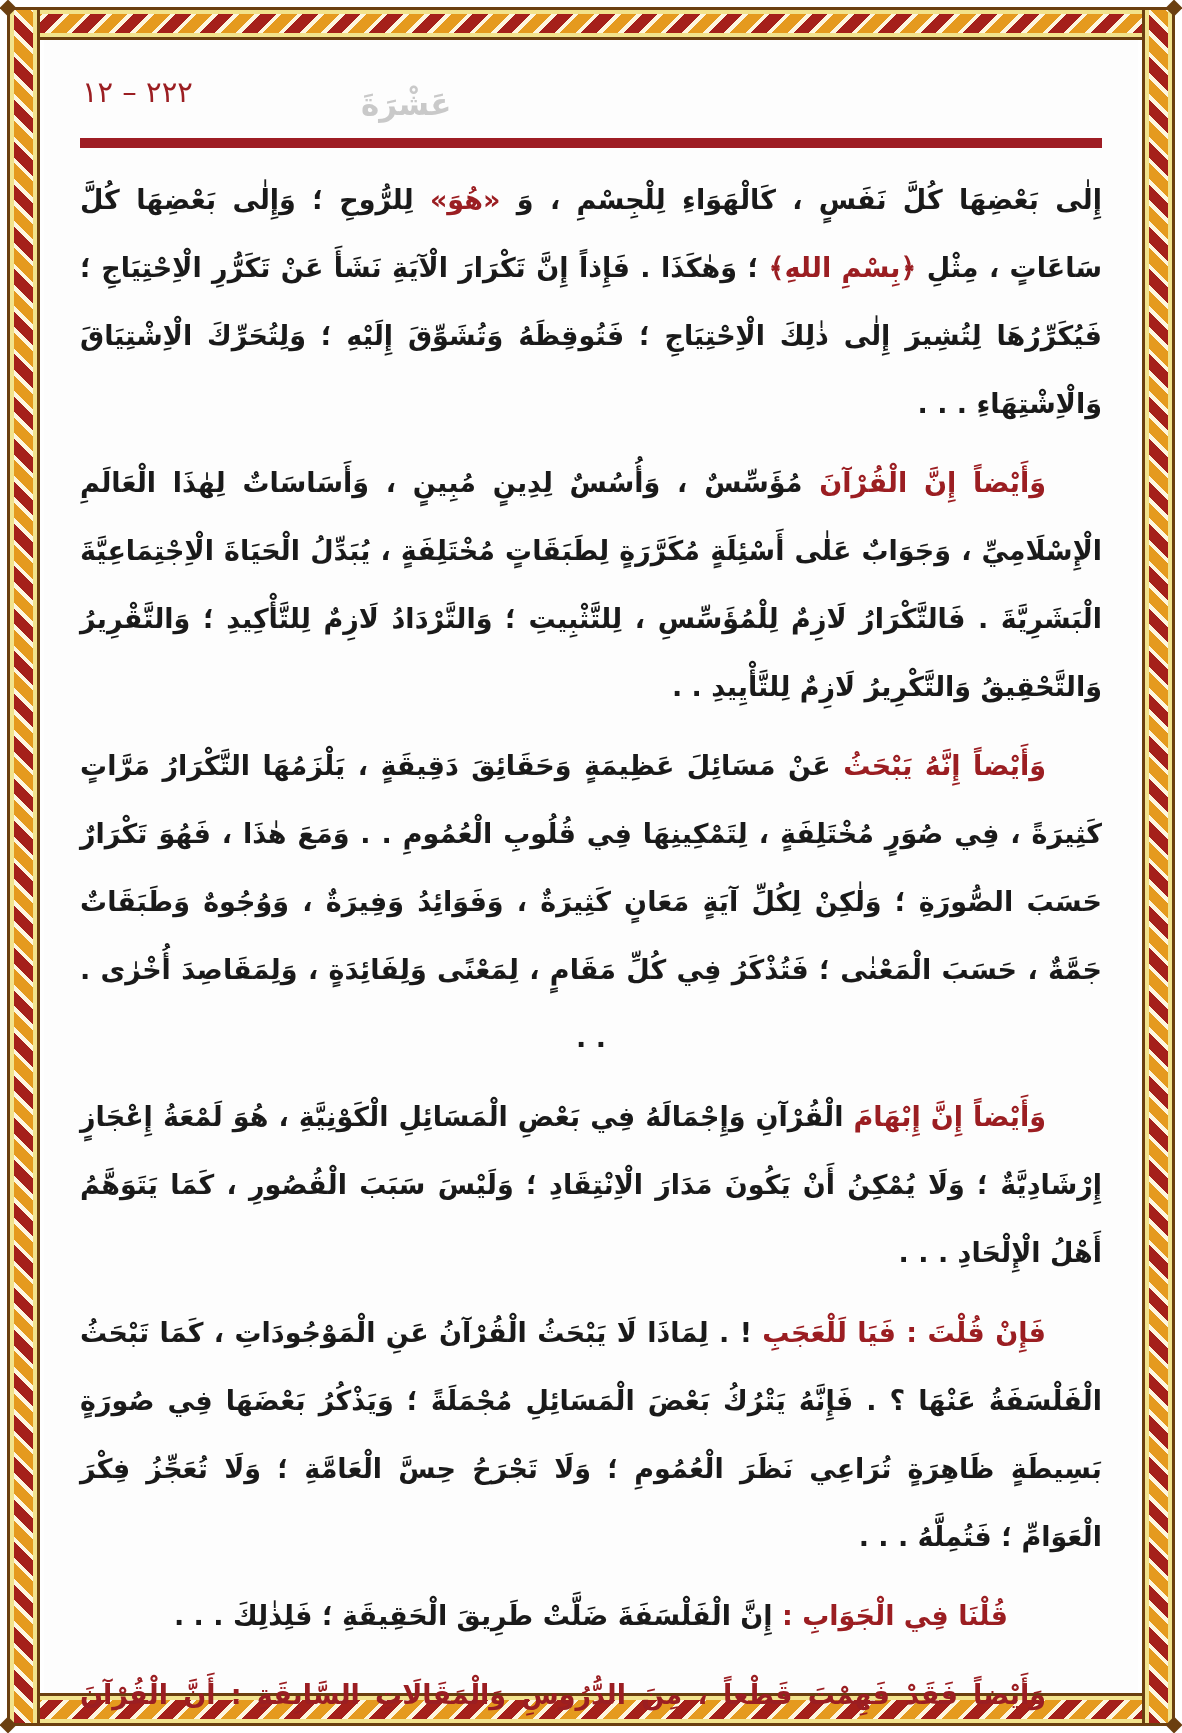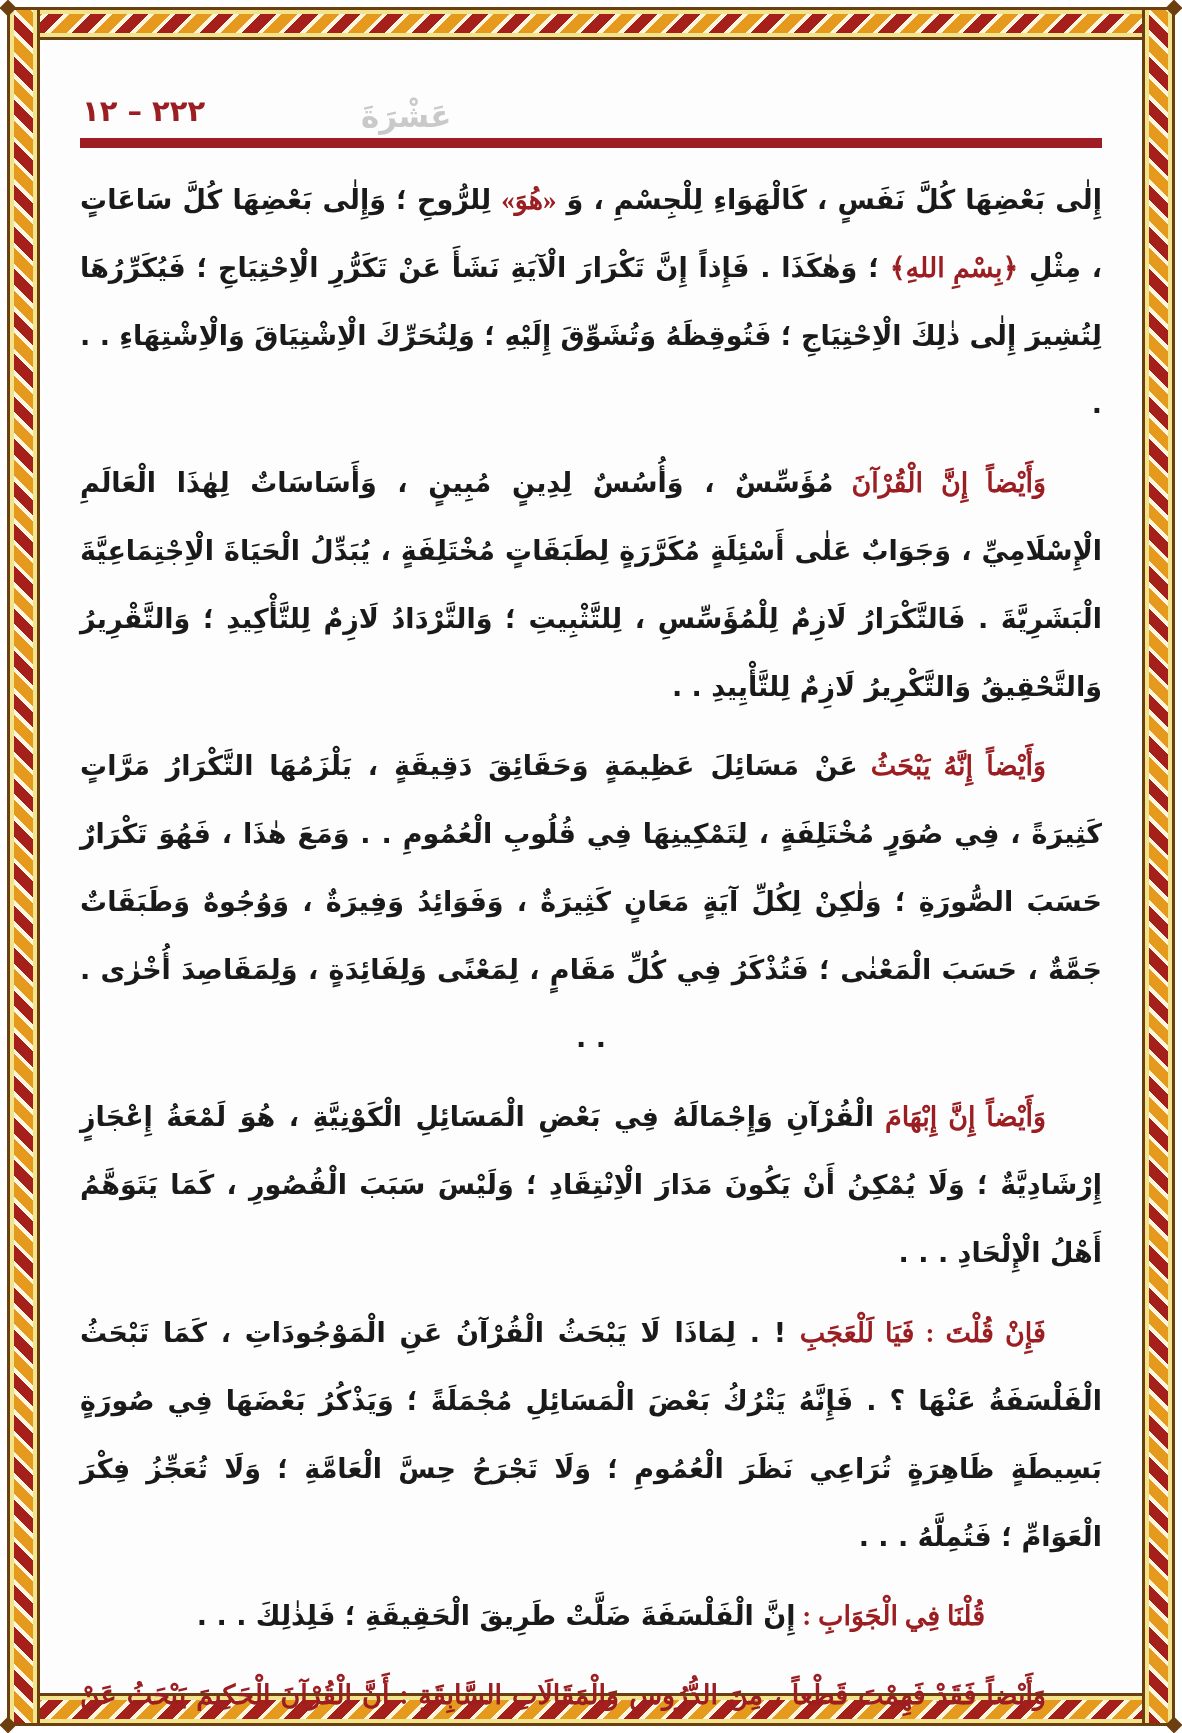--- a/index.html
+++ b/index.html
@@ -60,36 +60,36 @@
     background:#fdfdfd;
     padding:34px 36px 0 36px;
   }
   .header{
     position:relative;
     height:64px;
     direction:rtl;
   }
   .page-number{
     position:absolute;
-    left:2px; top:20px;           
+    left:2px; top:1px;           
     direction:rtl;
-    font-size:29px;font-weight:700;color:var(--red);
+    font-size:29px;font-weight:400;color:var(--red);
     letter-spacing:1px;
   }
   .title-wrap{
     position:absolute;left:0;right:0;top:0;text-align:center;
   }
   .page-title{
     position:relative;z-index:1;
     font-size:31px;font-weight:700;color:var(--red);
   }
   .title-ghost{
     position:absolute;z-index:0;
     top:12px;left:50%;transform:translateX(-230px);
-    font-size:31px;font-weight:700;color:var(--ghost);margin-top:12px;
+    font-size:31px;font-weight:700;color:var(--ghost);
   }
   .header-rule{
     height:4px;
     border-top:5px solid var(--rule);
     border-bottom:5px solid var(--rule);
     margin-bottom:18px;
   }
   .text-body{
     direction:rtl;
     font-size:27px;
@@ -98,21 +98,21 @@
     line-height:2.52;
   }
   .para{
     text-align:justify;
     text-align-last:right;
     margin-bottom:11px;
   }
   .para.indent{text-indent:56px;}
   .para.center{text-align:center;text-align-last:center;}
   .para.last-center{text-align-last:center;}
-  .seg-red{color:var(--red);font-family:Liberation Serif, serif;}
+  .seg-red{color:var(--red);}
   .seg-black{color:var(--ink);}
 </style>
 </head>
 <body>
 
 <div class="b-strip b-top"></div>
 <div class="b-strip b-bottom"></div>
 <div class="b-strip b-left"></div>
 <div class="b-strip b-right"></div>
 <div class="corner-nub nub-tl"></div>

